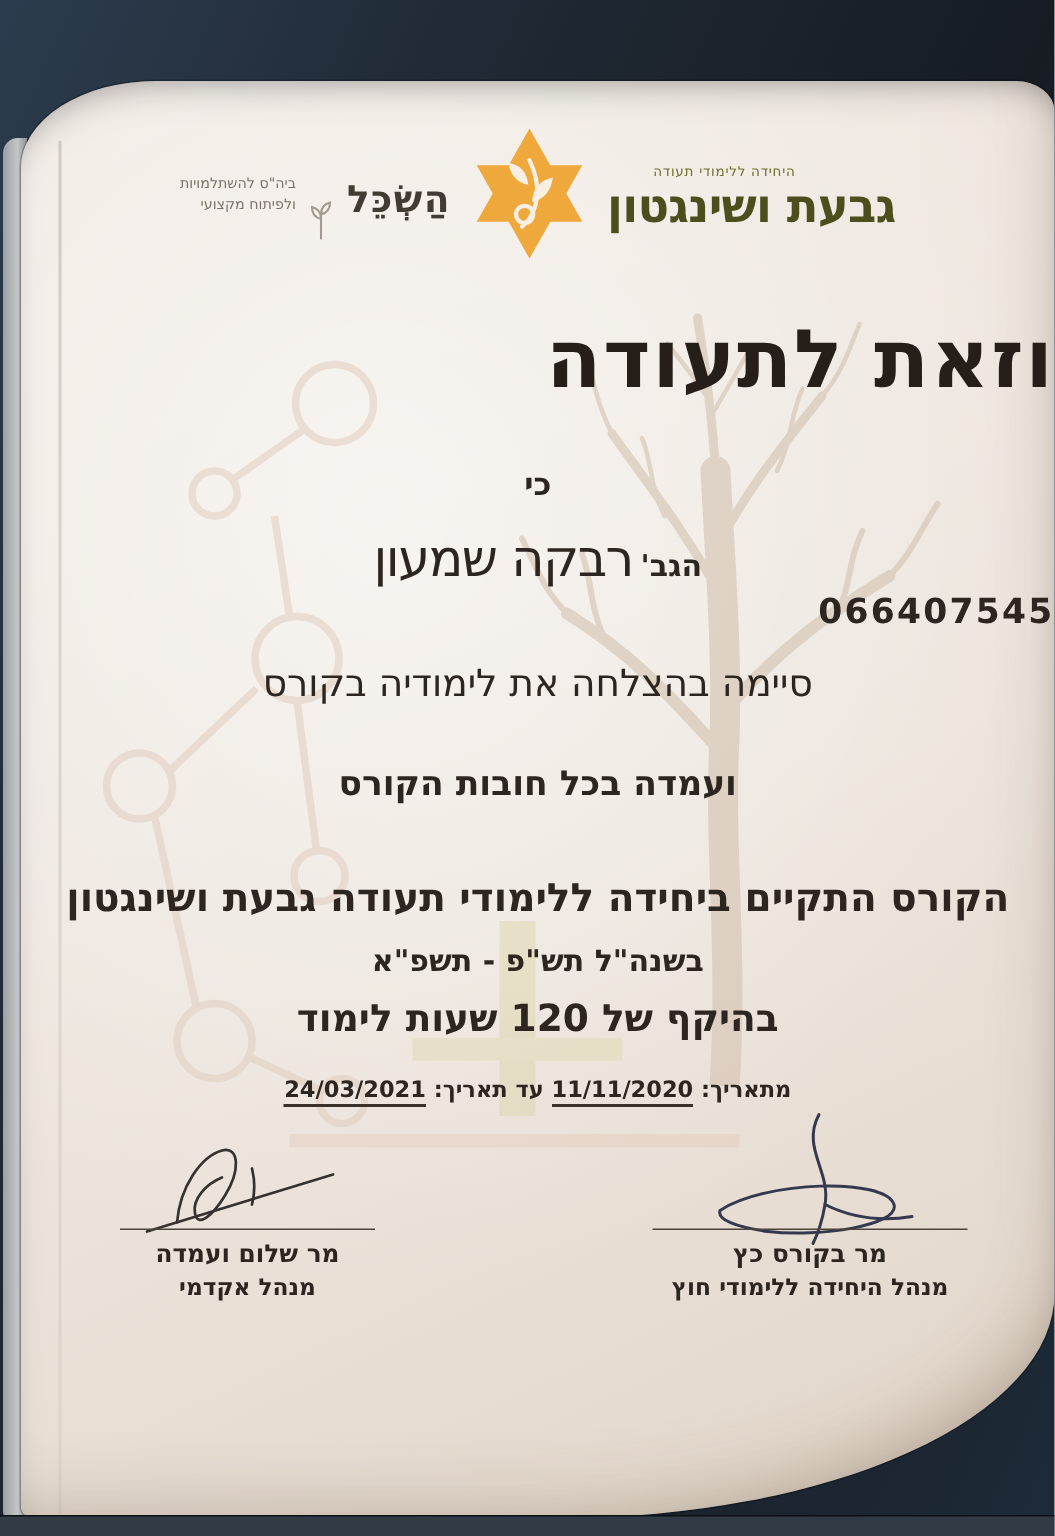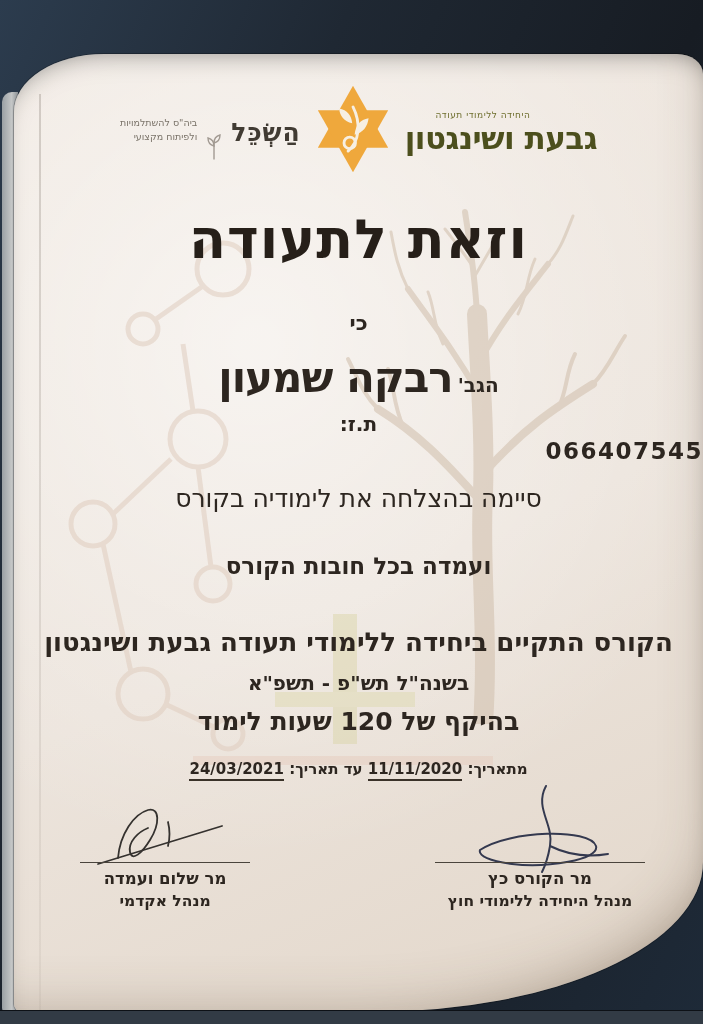--- a/index.html
+++ b/index.html
@@ -53,25 +53,25 @@
   }
   .org-block{display:flex;flex-direction:column;align-items:center;line-height:1;}
   .org-small{font-size:9px;color:#6e6e2d;letter-spacing:.5px;margin-bottom:3px;transform:translateX(-18px);}
   .org-name{font-size:31px;font-weight:bold;color:var(--logo-green);letter-spacing:-.5px;}
   .star{width:84px;height:90px;margin-top:-6px;}
   .haseichel{font-size:25px;font-weight:bold;color:#413b33;letter-spacing:1px;}
   .sprout{width:14px;height:26px;opacity:.8;align-self:flex-end;margin-bottom:14px;}
   .school-small{font-size:9.5px;color:var(--muted);line-height:1.5;text-align:right;margin-bottom:4px;}
 
   
-  .title{font-size:54px;font-weight:bold;letter-spacing:1px;margin-top:34px;color:#261f19;}
+  .title{font-size:54px;font-weight:bold;letter-spacing:1px;margin-top:34px;color:#261f19;text-align:right;}
   .ki{font-size:21px;font-weight:bold;margin-top:40px;text-align:center;}
   .name-line{margin-top:18px;}
   .honorific{font-size:20px;font-weight:bold;}
-  .recipient{font-size:42px;font-weight:bold;letter-spacing:-1px;margin-top:20px;}
+  .recipient{font-size:34px;font-weight:normal;letter-spacing:-1px;margin-top:20px;}
   .idlabel{font-size:20px;font-weight:bold;margin-top:10px;}
   .idnum{font-size:23px;font-weight:bold;letter-spacing:1.5px;margin-top:2px;text-align:right;}
   .completion{font-size:25px;font-weight:normal;margin-top:20px;}
   .course{font-size:34px;font-weight:bold;margin-top:32px;letter-spacing:-.5px;}
   .requirements{font-size:23px;font-weight:bold;margin-top:40px;}
   .venue{font-size:26px;font-weight:bold;margin-top:48px;}
   .yearline{font-size:20px;font-weight:bold;margin-top:14px;}
   .hours{font-size:25px;font-weight:bold;margin-top:12px;}
   .dates{font-size:15px;font-weight:bold;margin-top:24px;}
   .dates .dt{border-bottom:2px solid #3a3229;padding-bottom:1px;}
@@ -183,21 +183,20 @@
 
       <div class="title">וזאת לתעודה</div>
 
       <div class="ki">כי</div>
 
       <div class="name-line">
         <span class="honorific">הגב'</span>
         <span class="recipient">רבקה שמעון</span>
       </div>
 
-      <div class="idlabel">ת.ז:</div>
       <div class="idnum">066407545</div>
 
       <div class="completion">סיימה בהצלחה את לימודיה בקורס</div>
 
 
       <div class="requirements">ועמדה בכל חובות הקורס</div>
 
       <div class="venue">הקורס התקיים ביחידה ללימודי תעודה גבעת ושינגטון</div>
 
       <div class="yearline">בשנה"ל תש"פ - תשפ"א</div>
@@ -215,21 +214,21 @@
 
         <div class="sig-block sig-right">
           <svg class="sig-scribble" width="180" height="92" viewBox="0 0 180 92">
             <g fill="none" stroke="var(--sig-ink)" stroke-width="2" stroke-linecap="round">
               <path d="M96 2 C84 24 104 40 100 62 C98 74 94 84 92 88"></path>
               <path d="M30 66 C60 46 140 44 146 62 C150 76 96 84 62 80 C40 77 28 72 30 66 Z"></path>
               <path d="M100 62 C116 70 134 74 158 70"></path>
             </g>
           </svg>
           <div class="sig-line"></div>
-          <div class="sig-name">מר הקורס כץ</div>
+          <div class="sig-name">מר בקורס כץ</div>
           <div class="sig-role">מנהל היחידה ללימודי חוץ</div>
         </div>
 
         <div class="sig-block sig-left">
           <svg class="sig-scribble" width="150" height="78" viewBox="0 0 150 78">
             <g fill="none" stroke="#35322f" stroke-width="1.8" stroke-linecap="round">
               <path d="M28 60 C30 36 44 16 58 12 C70 9 70 26 60 42 C52 55 42 64 40 54 C38 44 48 34 58 30"></path>
               <path d="M8 66 L132 28"></path>
               <path d="M78 24 C80 32 80 40 78 48"></path>
             </g>

